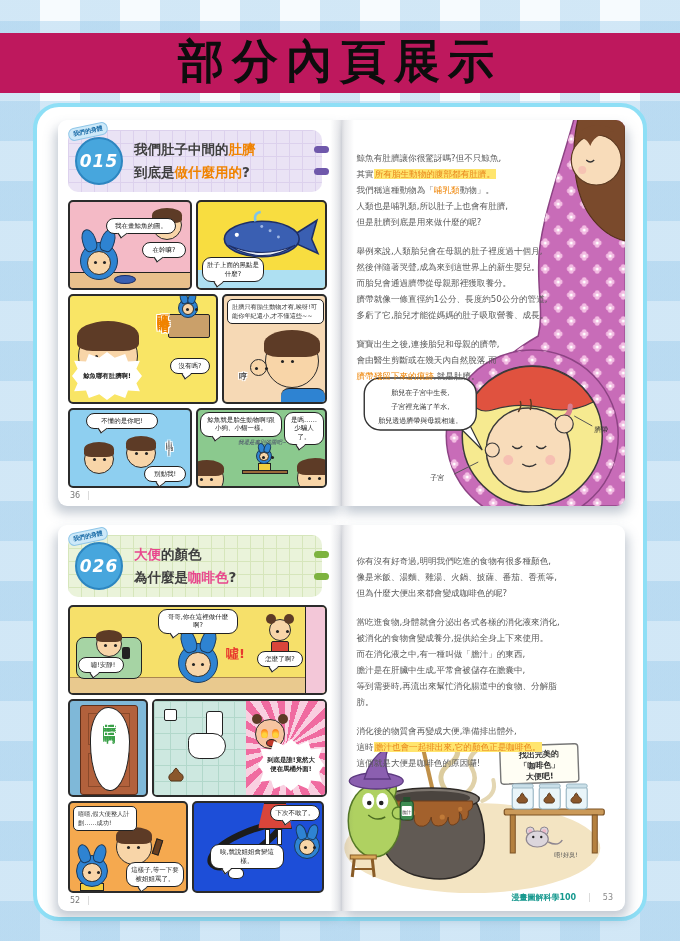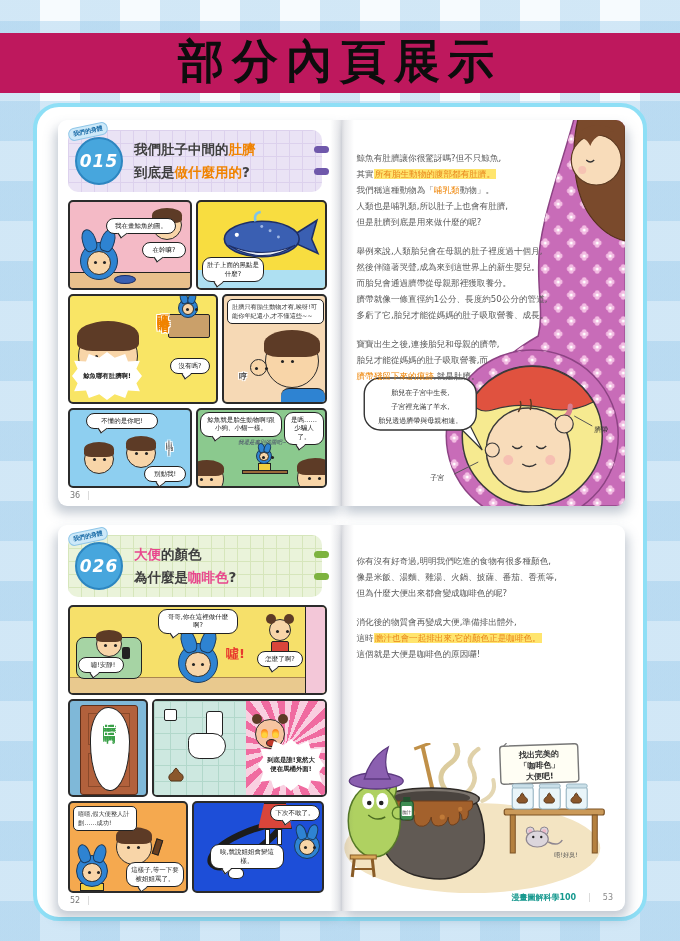--- a/index.html
+++ b/index.html
@@ -260,21 +260,21 @@
         </p>
         <p>
           <span style="display:block"><span>舉例來說,人類胎兒會在母親的肚子裡度過十個月,</span></span>
           <span style="display:block"><span>然後伴隨著哭聲,成為來到這世界上的新生嬰兒。</span></span>
           <span style="display:block"><span>而胎兒會通過臍帶從母親那裡獲取養分。</span></span>
           <span style="display:block"><span>臍帶就像一條直徑約1公分、長度約50公分的管道,</span></span>
           <span style="display:block"><span>多虧了它,胎兒才能從媽媽的肚子吸取營養、成長。</span></span>
         </p>
         <p>
           <span style="display:block"><span>寶寶出生之後,連接胎兒和母親的臍帶,</span></span>
-          <span style="display:block"><span>胎兒才能從媽媽的肚子吸取營養,而</span></span>
+          <span style="display:block"><span>會由醫生剪斷或在幾天內自然脫落,而</span></span>
           <span style="display:block"><span class="or">臍帶殘留下來的痕跡</span><span>,就是肚臍。</span></span>
         </p>
       </div>
     </div>
     <div class="spine"></div>
   </div>
 
   <div class="spread spread-bot">
 
     <div class="pg pg-l">
@@ -370,20 +370,27 @@
         <span>52</span><span class="bar">|</span>
       </div>
     </div>
 
     <div class="pg pg-r">
       <div class="article" style="top:28px;">
         <p>
           <span style="display:block"><span>你有沒有好奇過,明明我們吃進的食物有很多種顏色,</span></span>
           <span style="display:block"><span>像是米飯、湯麵、雞湯、火鍋、披薩、番茄、香蕉等,</span></span>
           <span style="display:block"><span>但為什麼大便出來都會變成咖啡色的呢?</span></span>
+        </p>
+        <p>
+          <span style="display:block"><span>當吃進食物,身體就會分泌出各式各樣的消化液來消化,</span></span>
+          <span style="display:block"><span>被消化的食物會變成養分,提供給全身上下來使用。</span></span>
+          <span style="display:block"><span>而在消化液之中,有一種叫做「膽汁」的東西,</span></span>
+          <span style="display:block"><span>膽汁是在肝臟中生成,平常會被儲存在膽囊中,</span></span>
+          <span style="display:block"><span>等到需要時,再流出來幫忙消化腸道中的食物、分解脂肪。</span></span>
         </p>
         <p>
           <span style="display:block"><span>消化後的物質會再變成大便,準備排出體外,</span></span>
           <span style="display:block"><span>這時</span><span class="mk">膽汁也會一起排出來,它的顏色正是咖啡色。</span></span>
           <span style="display:block"><span>這個就是大便是咖啡色的原因囉!</span></span>
         </p>
       </div>
       <svg class="figsvg" style="left:0;top:218px;width:283.5px;height:152px;" viewBox="0 0 283 152">
         <ellipse cx="130" cy="105" rx="128" ry="45" fill="#f3e4c2"></ellipse>
 

